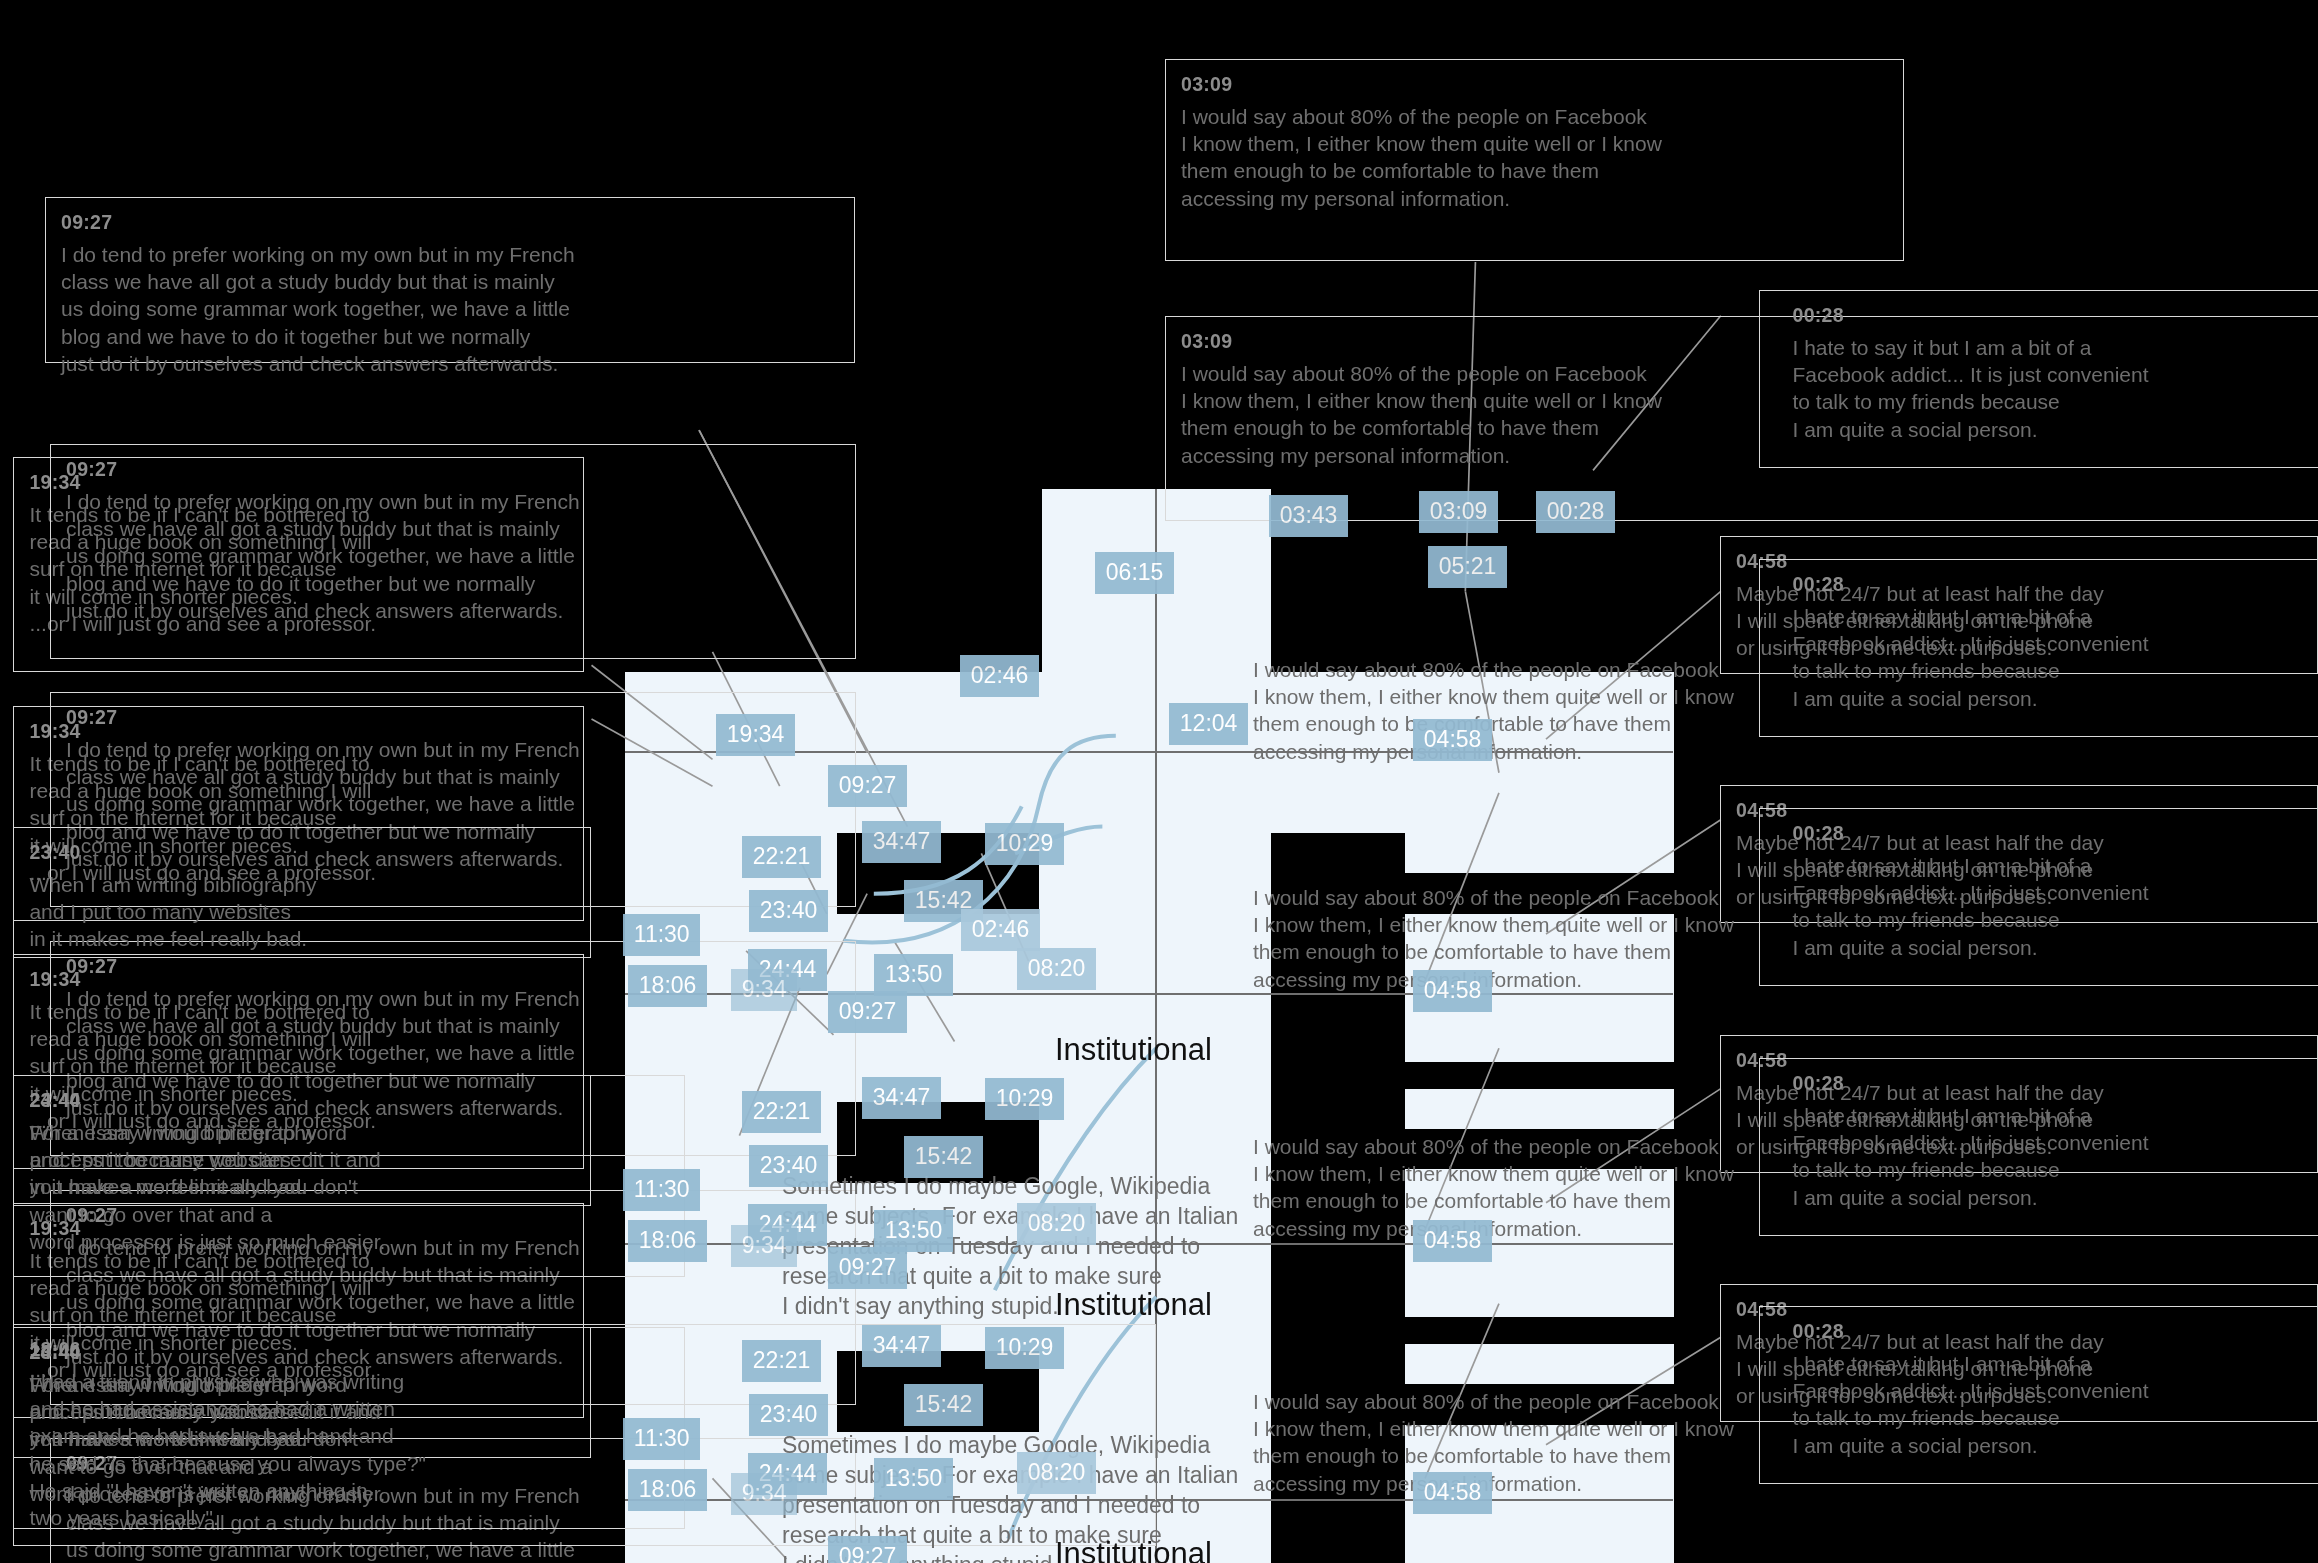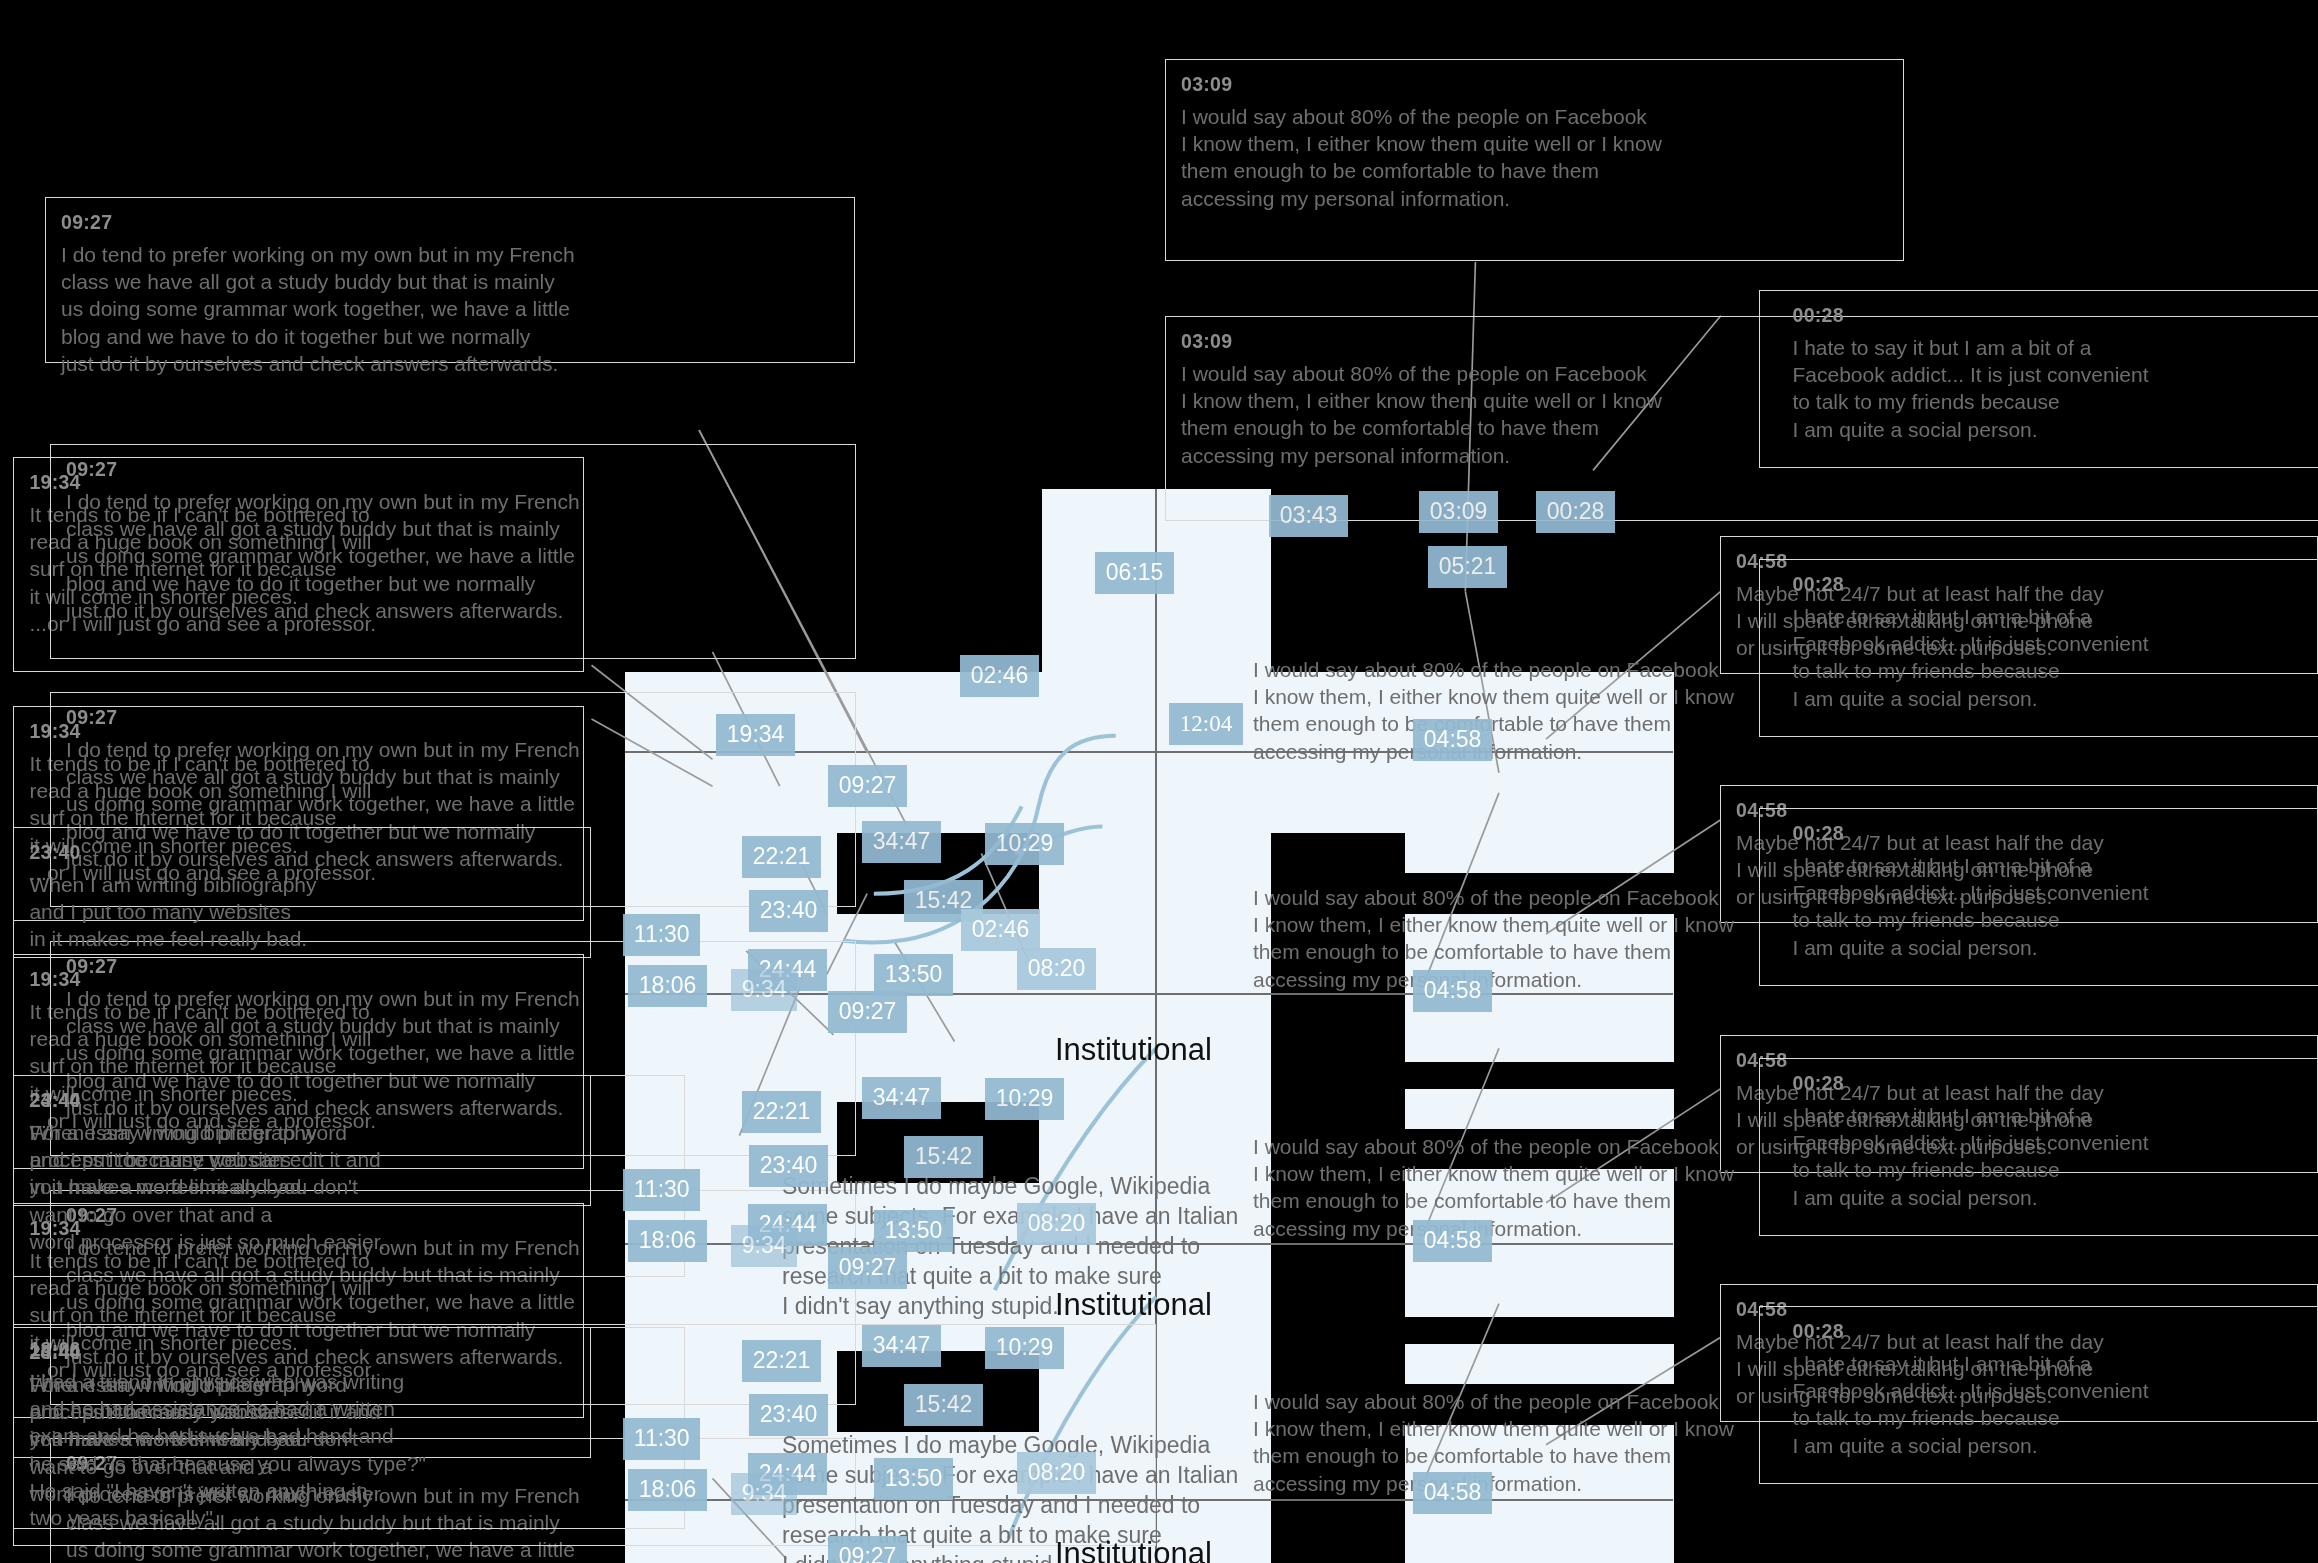--- a/index.html
+++ b/index.html
@@ -397,21 +397,21 @@
 
   <div class="chip" style="left:1428px;top:546px;">
     <span>05:21</span></div>
 
   <div class="chip" style="left:960px;top:655px;">
     <span>02:46</span></div>
 
   <div class="chip" style="left:716px;top:714px;">
     <span>19:34</span></div>
 
-  <div class="chip" style="left:1169px;top:703px;font-family:Liberation Serif, serif;">
+  <div class="chip" style="left:1169px;top:703px;">
     <span>12:04</span></div>
 
   <div class="chip" style="left:1413px;top:719px;">
     <span>04:58</span></div>
 
   <div class="chip" style="left:828px;top:765px;">
     <span>09:27</span></div>
 
   <div class="chip" style="left:742px;top:836px;">
     <span>22:21</span></div>

